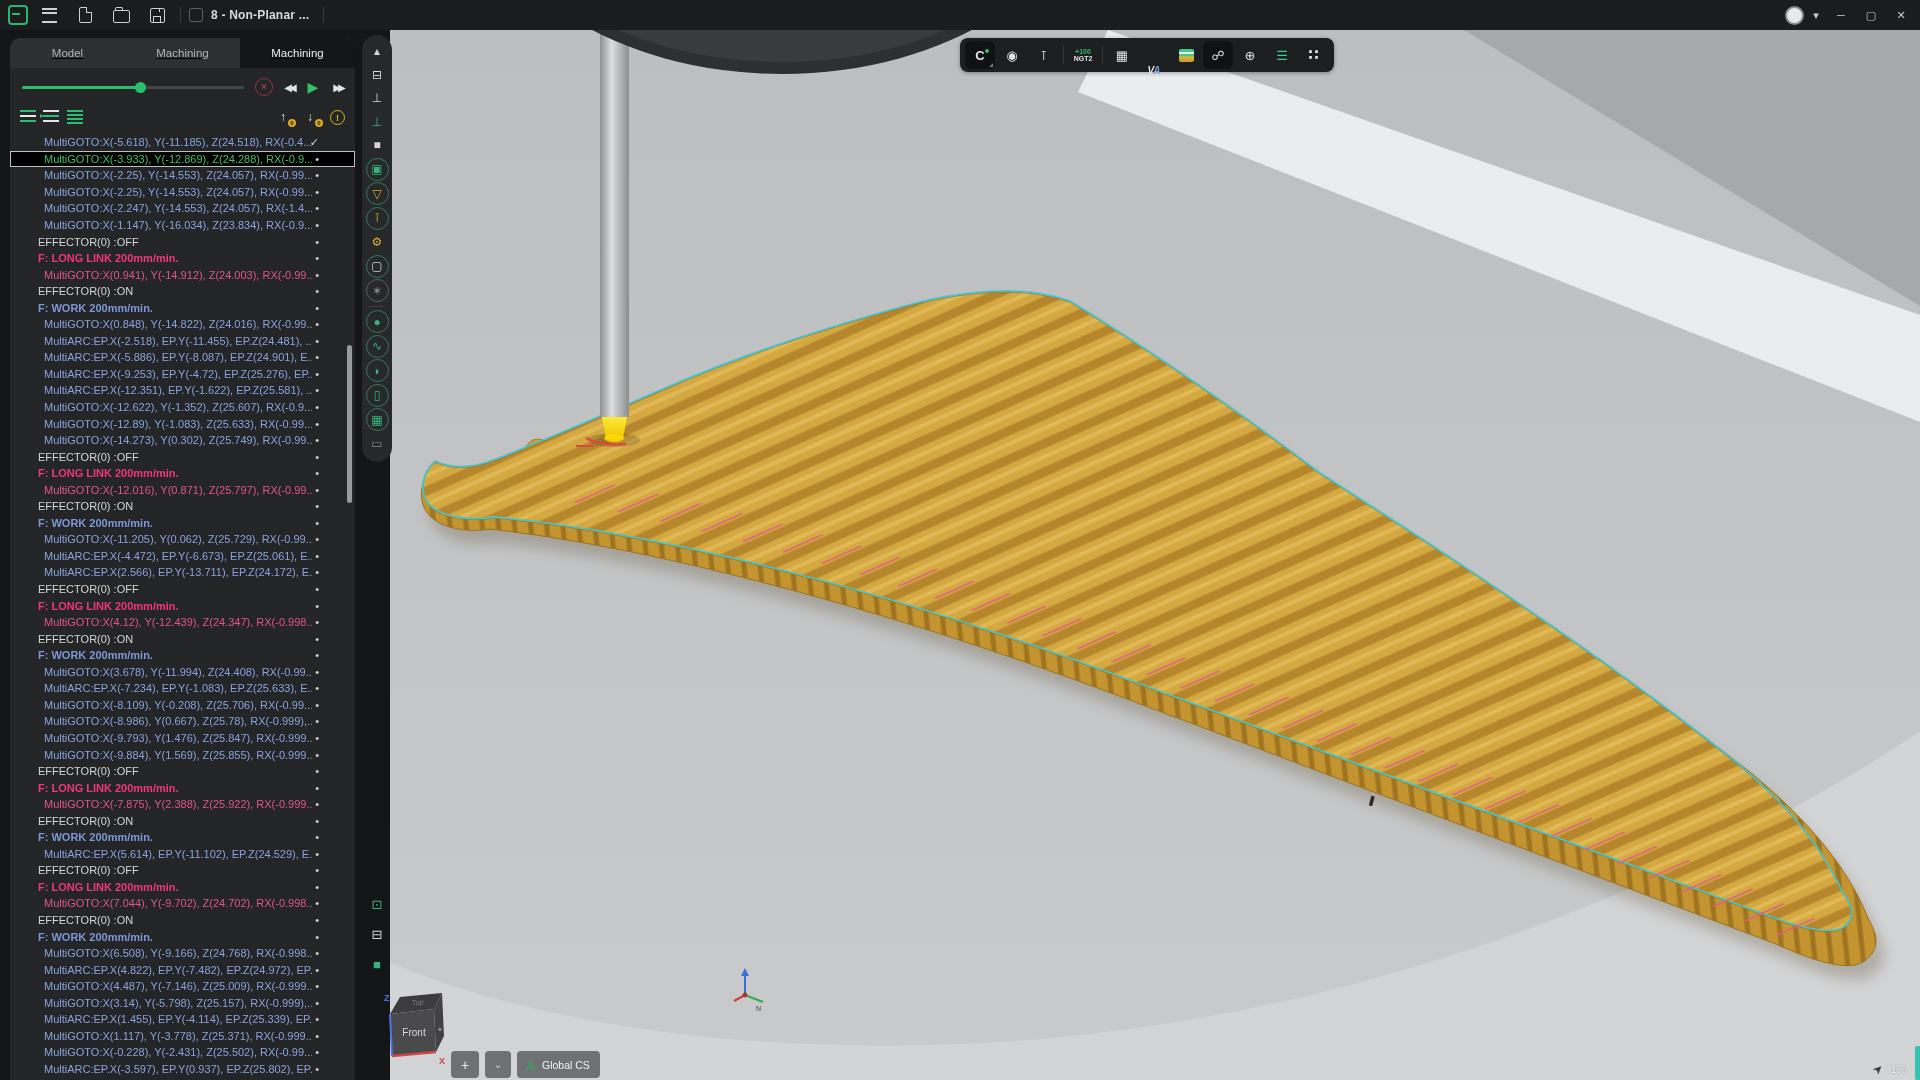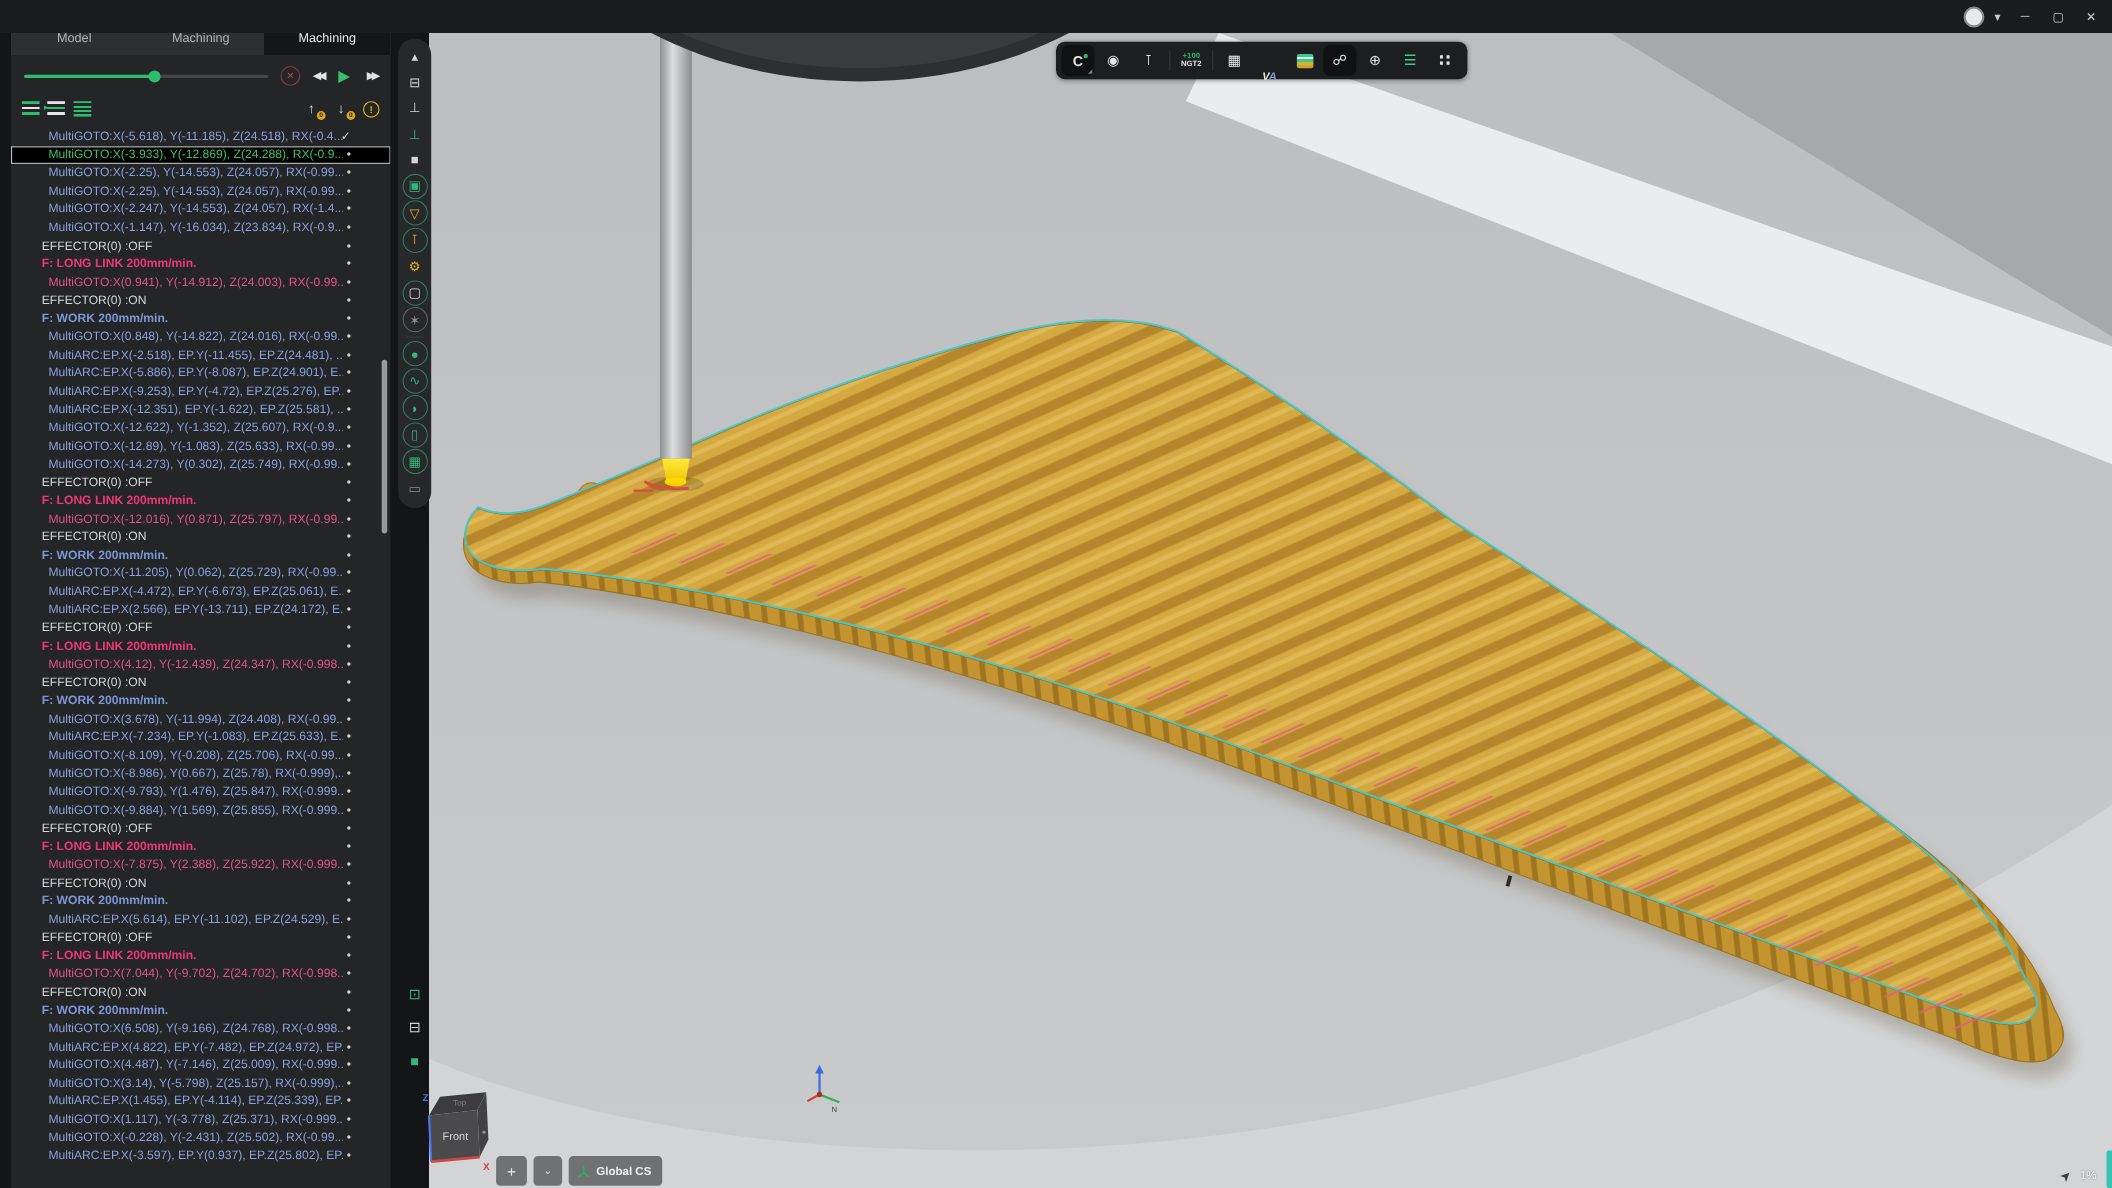--- a/index.html
+++ b/index.html
@@ -25,22 +25,22 @@
   .save-ico:before{content:"";position:absolute;left:2px;bottom:0;width:6px;height:5px;border:1.4px solid #cfd0d2;border-bottom:none;}
   .save-ico:after{content:"";position:absolute;left:3px;top:0;width:5px;height:3px;border-right:1.4px solid #cfd0d2;}
   .tb-sep{width:1px;height:16px;background:#3a3b3d;margin:0 8px;}
   .doc-check{width:12px;height:12px;border:1.4px solid #5a5b5d;border-radius:2px;margin-right:8px;}
   .tb-title{color:#d8d9db;font-size:12px;font-weight:bold;letter-spacing:.2px;white-space:nowrap;}
   .tb-right{position:absolute;right:6px;top:0;height:30px;display:flex;align-items:center;gap:4px;}
   .avatar{width:15px;height:15px;border-radius:50%;background:#e8e9eb;border:2px solid #8a8b8d;}
   .win-btn{width:26px;height:30px;display:flex;align-items:center;justify-content:center;color:#c8c9cb;font-size:11px;}
 
   
-  .panel{position:absolute;left:10px;top:20px;width:345px;bottom:0;background:#232527;
-         border-radius:10px 10px 0 0;z-index:40;overflow:hidden;}
+  .panel{position:absolute;left:10px;top:38px;width:345px;bottom:0;background:#232527;
+         border-radius:10px 10px 0 0;z-index:40;overflow:hidden;text-decoration:underline;}
   .tabs{display:flex;height:30px;background:#2d2f31;border-radius:10px 10px 0 0;overflow:hidden;}
   .tab{flex:1;display:flex;align-items:center;justify-content:center;font-size:11.5px;color:#b2b3b5;cursor:default;}
   .tab.active{background:#151618;color:#e9eaec;}
   .playrow{position:relative;height:38px;}
   .slider{position:absolute;left:12px;top:18px;width:222px;height:3px;background:#44474a;border-radius:2px;}
   .slider .fill{position:absolute;left:0;top:0;height:3px;width:118px;background:#2dbd6e;border-radius:2px;}
   .slider .knob{position:absolute;left:113px;top:-4px;width:11px;height:11px;border-radius:50%;background:#2dbd6e;}
   .pb-ico{position:absolute;top:8px;width:22px;height:22px;display:flex;align-items:center;justify-content:center;}
   .stop-circle{width:16px;height:16px;border:1.6px solid #8a3944;border-radius:50%;color:#b0475a;
                font-size:9px;display:flex;align-items:center;justify-content:center;font-weight:bold;}
@@ -107,21 +107,21 @@
   .viewport{position:absolute;left:390px;top:30px;width:1530px;height:1050px;z-index:10;}
   .viewport svg{display:block;}
 
   
   .viewcube{position:absolute;left:380px;top:990px;width:72px;height:76px;z-index:30;}
   
   .vbtn{position:absolute;height:27px;background:rgba(98,99,101,.88);border-radius:4px;color:#e8e9eb;
         display:flex;align-items:center;justify-content:center;font-size:14px;z-index:30;}
   .btn-plus{left:451px;top:1051px;width:28px;}
   .btn-drop{left:485px;top:1051px;width:26px;font-size:10px;color:#d8d9db;}
-  .btn-cs{left:517px;top:1051px;padding:0 10px 0 7px;font-size:10.5px;gap:5px;font-weight:bold;color:#f0f1f3;}
+  .btn-cs{left:517px;top:1051px;padding:0 10px 0 7px;font-size:10.5px;gap:5px;font-weight:normal;color:#f0f1f3;}
   
   .status{position:absolute;right:14px;bottom:4px;display:flex;align-items:center;gap:8px;z-index:30;
           color:#f4f4f6;font-size:10.5px;text-shadow:0 0 2px rgba(0,0,0,.45);}
   .rocket{color:#3c3d3f;font-size:12px;transform:rotate(-45deg);text-shadow:none;}
   .tealbar{position:absolute;right:0;bottom:0;width:5px;height:34px;background:#35c3b2;border-radius:2px 0 0 2px;z-index:31;}
 </style>
 </head>
 <body>
 
 <div class="viewport">
@@ -204,20 +204,41 @@
     <polygon points="355,938 351,946 359,946" fill="#3b6ce0"></polygon>
     <line x1="355" y1="965" x2="373" y2="972" stroke="#2faf4e" stroke-width="2"></line>
     <line x1="355" y1="965" x2="344" y2="971" stroke="#d03c30" stroke-width="2"></line>
     <circle cx="355" cy="965" r="2.4" fill="#b03028"></circle>
     <text x="366" y="981" font-size="7" fill="#3f4042">N</text>
   </g>
 </svg>
 </div>
 
 <div class="titlebar">
+  <div class="tb-left">
+    <div class="logo">
+        <div class="logo-mark"></div>
+      </div>
+    <div class="tb-ico">
+        <div class="burger"></div>
+      </div>
+    <div class="tb-ico">
+        <div class="file-ico"></div>
+      </div>
+    <div class="tb-ico">
+        <div class="folder-ico"></div>
+      </div>
+    <div class="tb-ico">
+        <div class="save-ico"></div>
+      </div>
+    <div class="tb-sep"></div>
+    <div class="doc-check"></div>
+    <div class="tb-title">8 - Non-Planar ...</div>
+    <div class="tb-sep" style="margin-left:14px"></div>
+  </div>
   <div class="tb-right">
     <div class="avatar"></div>
     <div class="win-btn" style="width:16px">▾</div>
     <div class="win-btn">─</div>
     <div class="win-btn">▢</div>
     <div class="win-btn">✕</div>
   </div>
 </div>
 
 <div class="panel">

